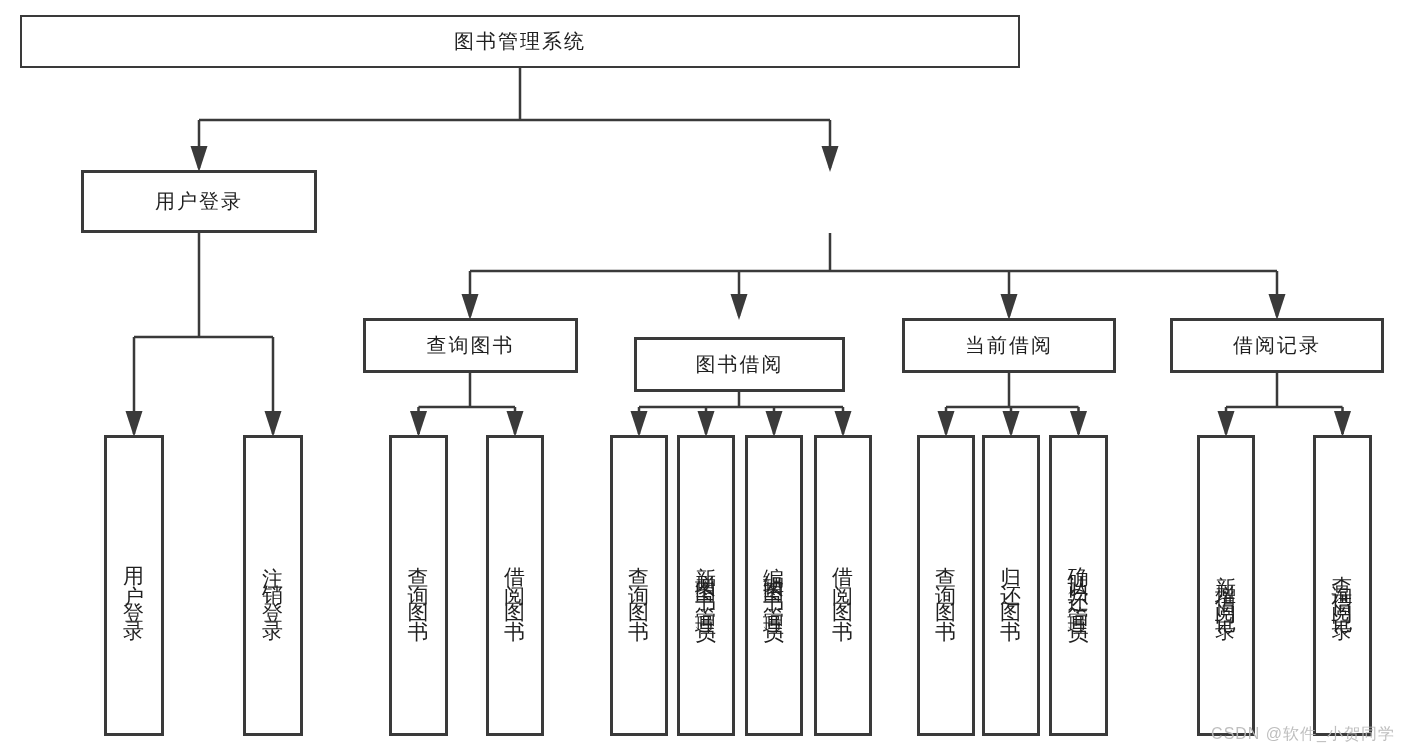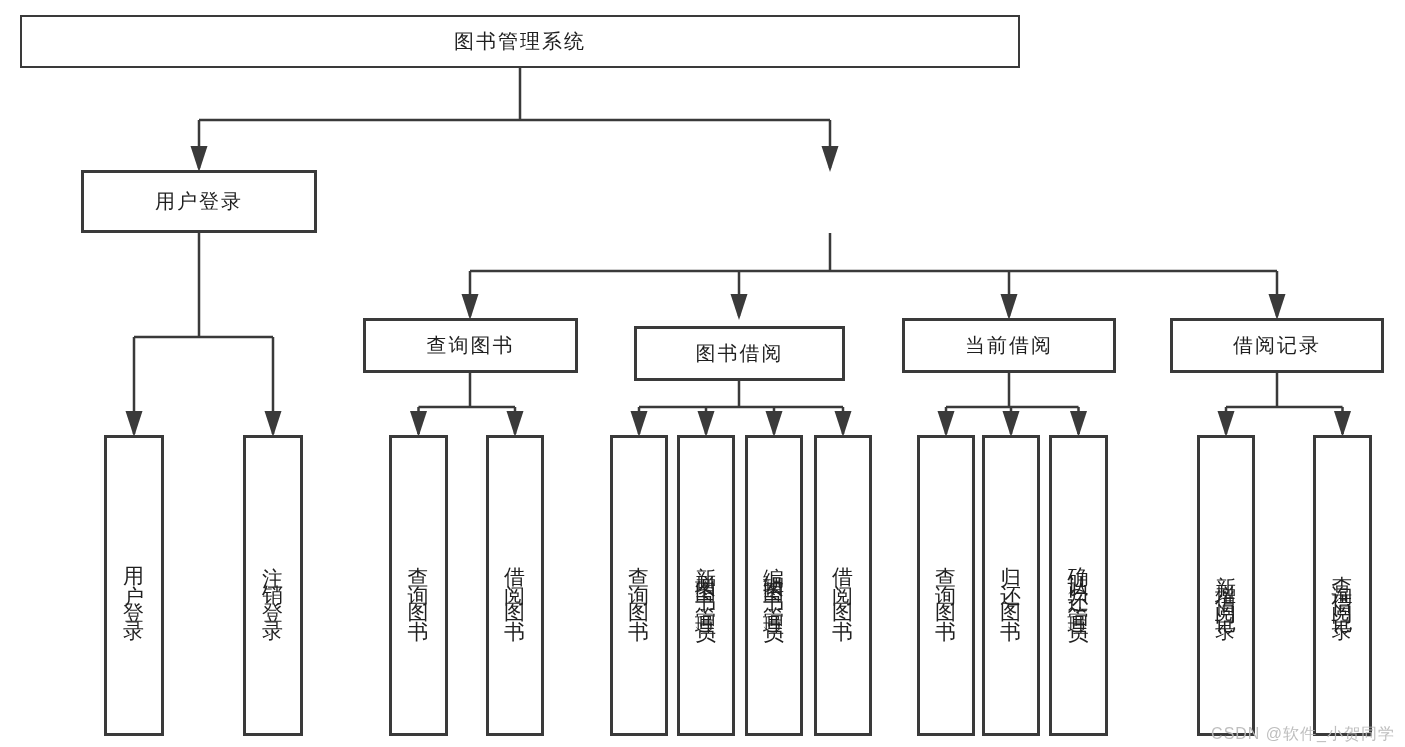--- a/index.html
+++ b/index.html
@@ -83,21 +83,21 @@
     <span>图书管理系统</span>
   </div>
 
   <div class="box h" style="left:81px;top:170px;width:236px;height:63px">
     <span>用户登录</span>
   </div>
 
   <div class="box h" style="left:363px;top:318px;width:215px;height:55px">
     <span>查询图书</span>
   </div>
-  <div class="box h" style="left:634px;top:326px;width:211px;height:55px">
+  <div class="box h" style="left:634px;top:337px;width:211px;height:55px">
     <span>图书借阅</span>
   </div>
   <div class="box h" style="left:902px;top:318px;width:214px;height:55px">
     <span>当前借阅</span>
   </div>
   <div class="box h" style="left:1170px;top:318px;width:214px;height:55px">
     <span>借阅记录</span>
   </div>
 
   <div class="box v" style="left:104px;top:435px;width:60px;height:301px">

